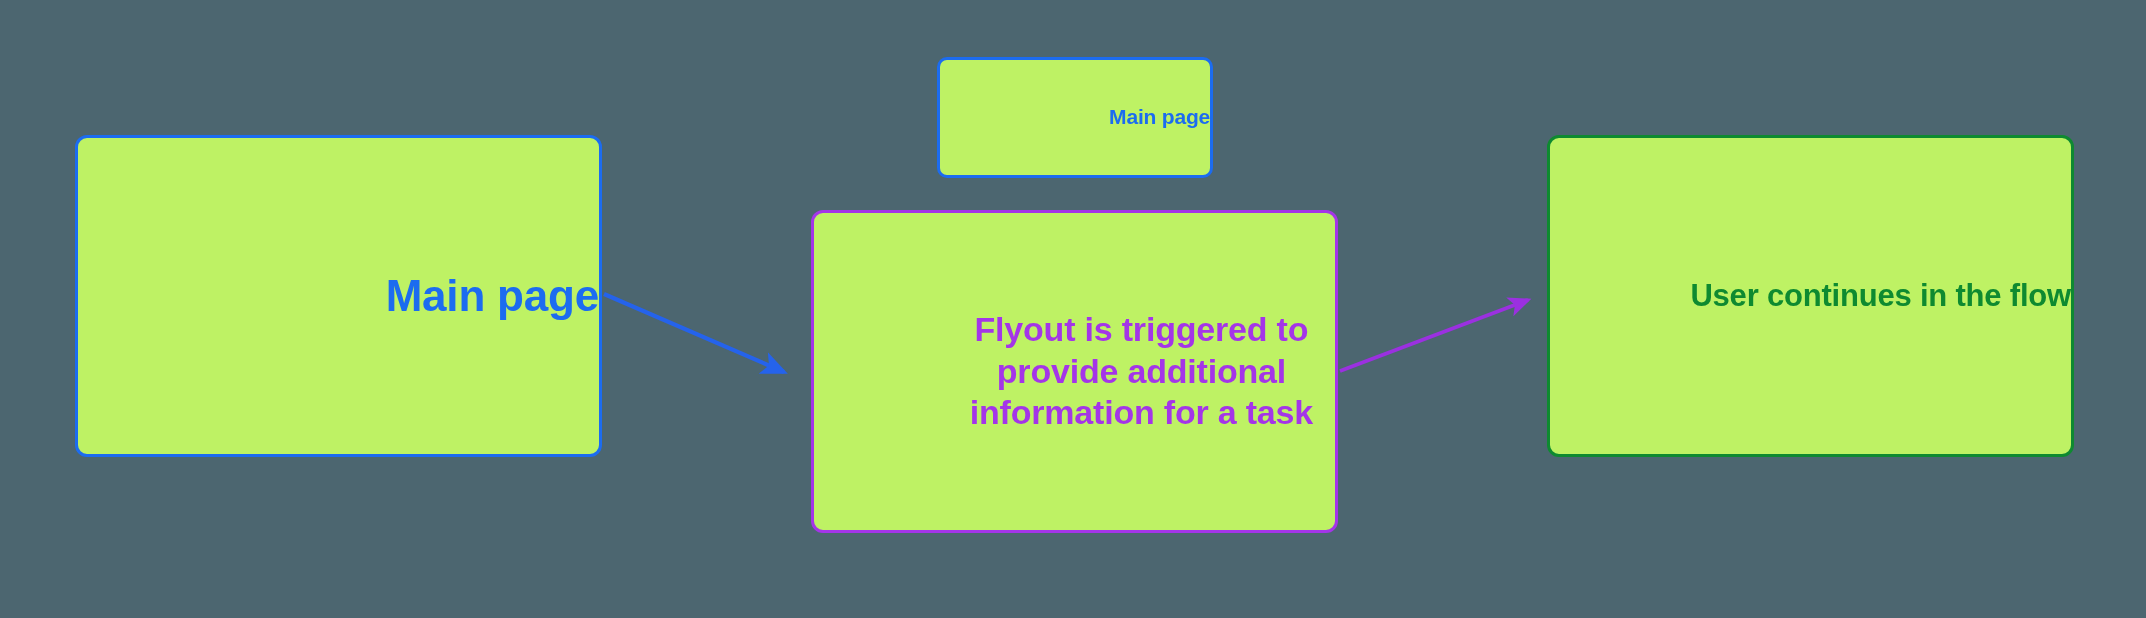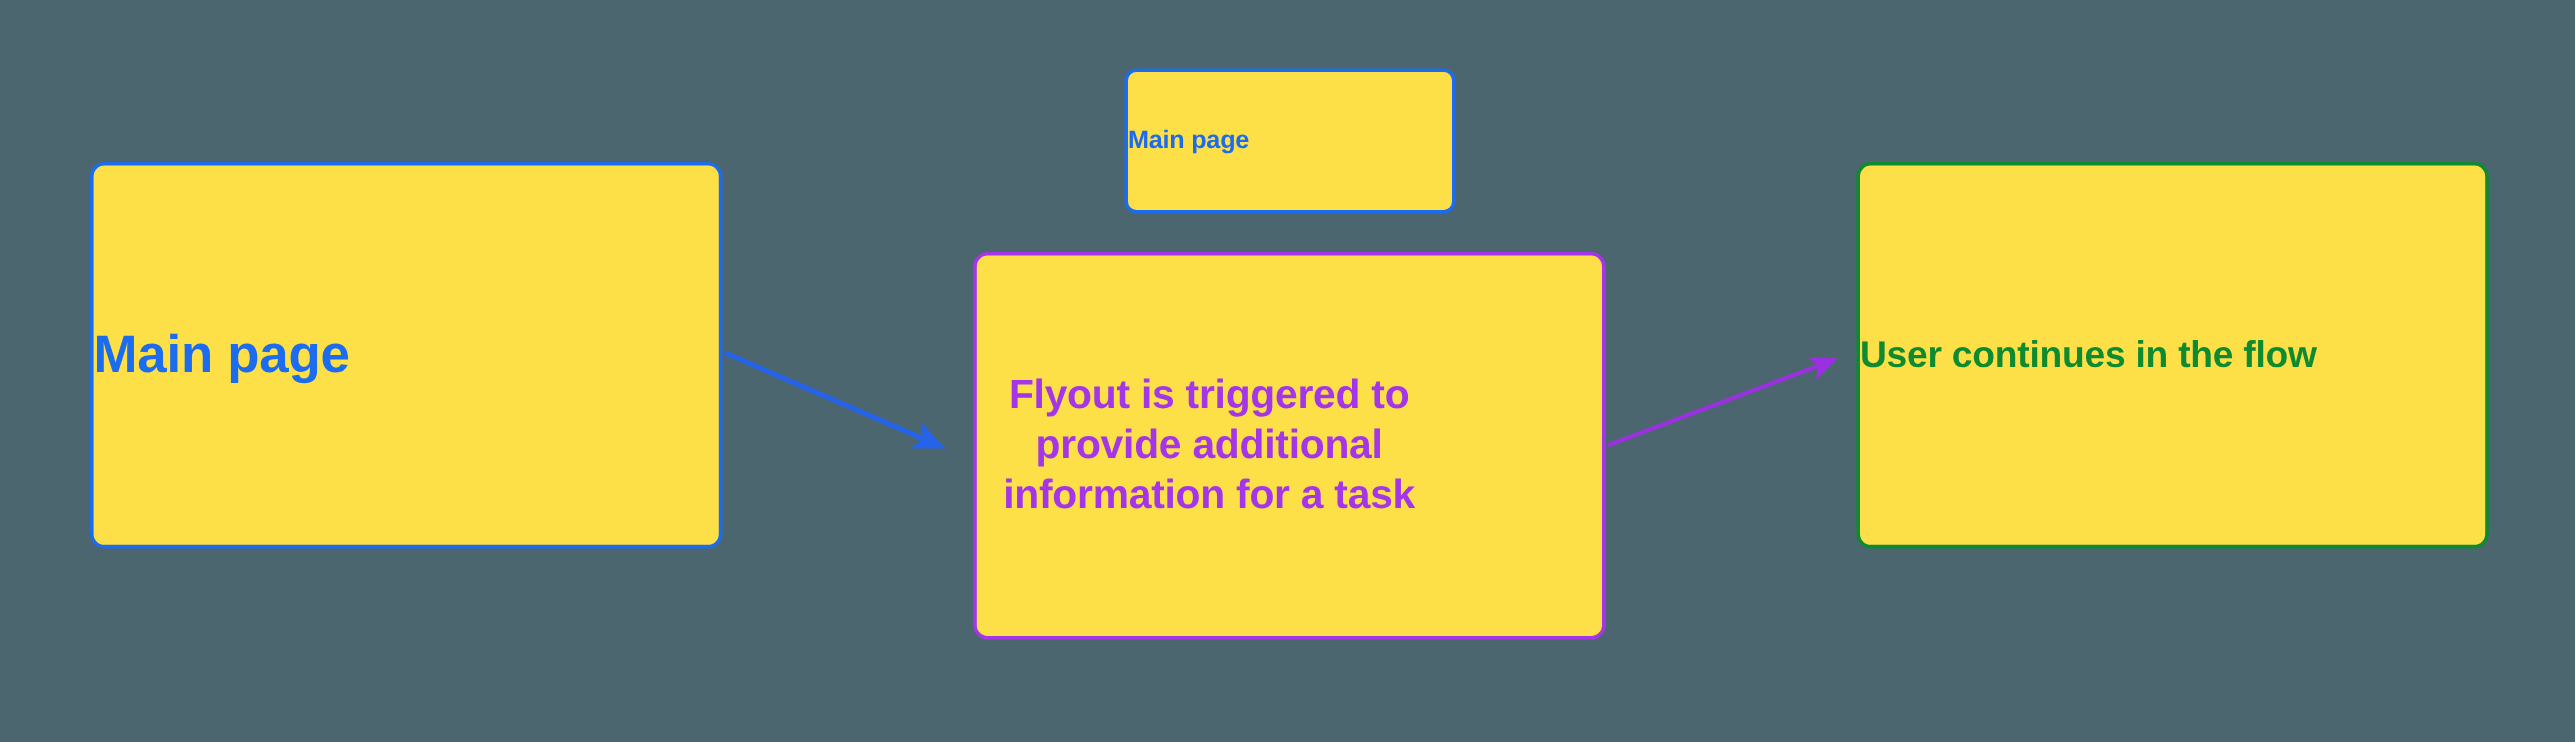--- a/index.html
+++ b/index.html
@@ -16,26 +16,26 @@
   }
   #canvas {
     position: relative;
     width: 2146px;
     height: 618px;
     background: #4c6670;
   }
   .node {
     position: absolute;
     box-sizing: border-box;
-    background: #fde047;
+    background: #bef264;
     border-style: solid;
     border-radius: 12px;
     display: flex;
     align-items: center;
-    justify-content: flex-start;
+    justify-content: flex-end;
     text-align: center;
   }
   .node-label {
     font-weight: bold;
     line-height: 1.18;
     letter-spacing: -0.2px;
     white-space: pre-line;
   }
 
   

